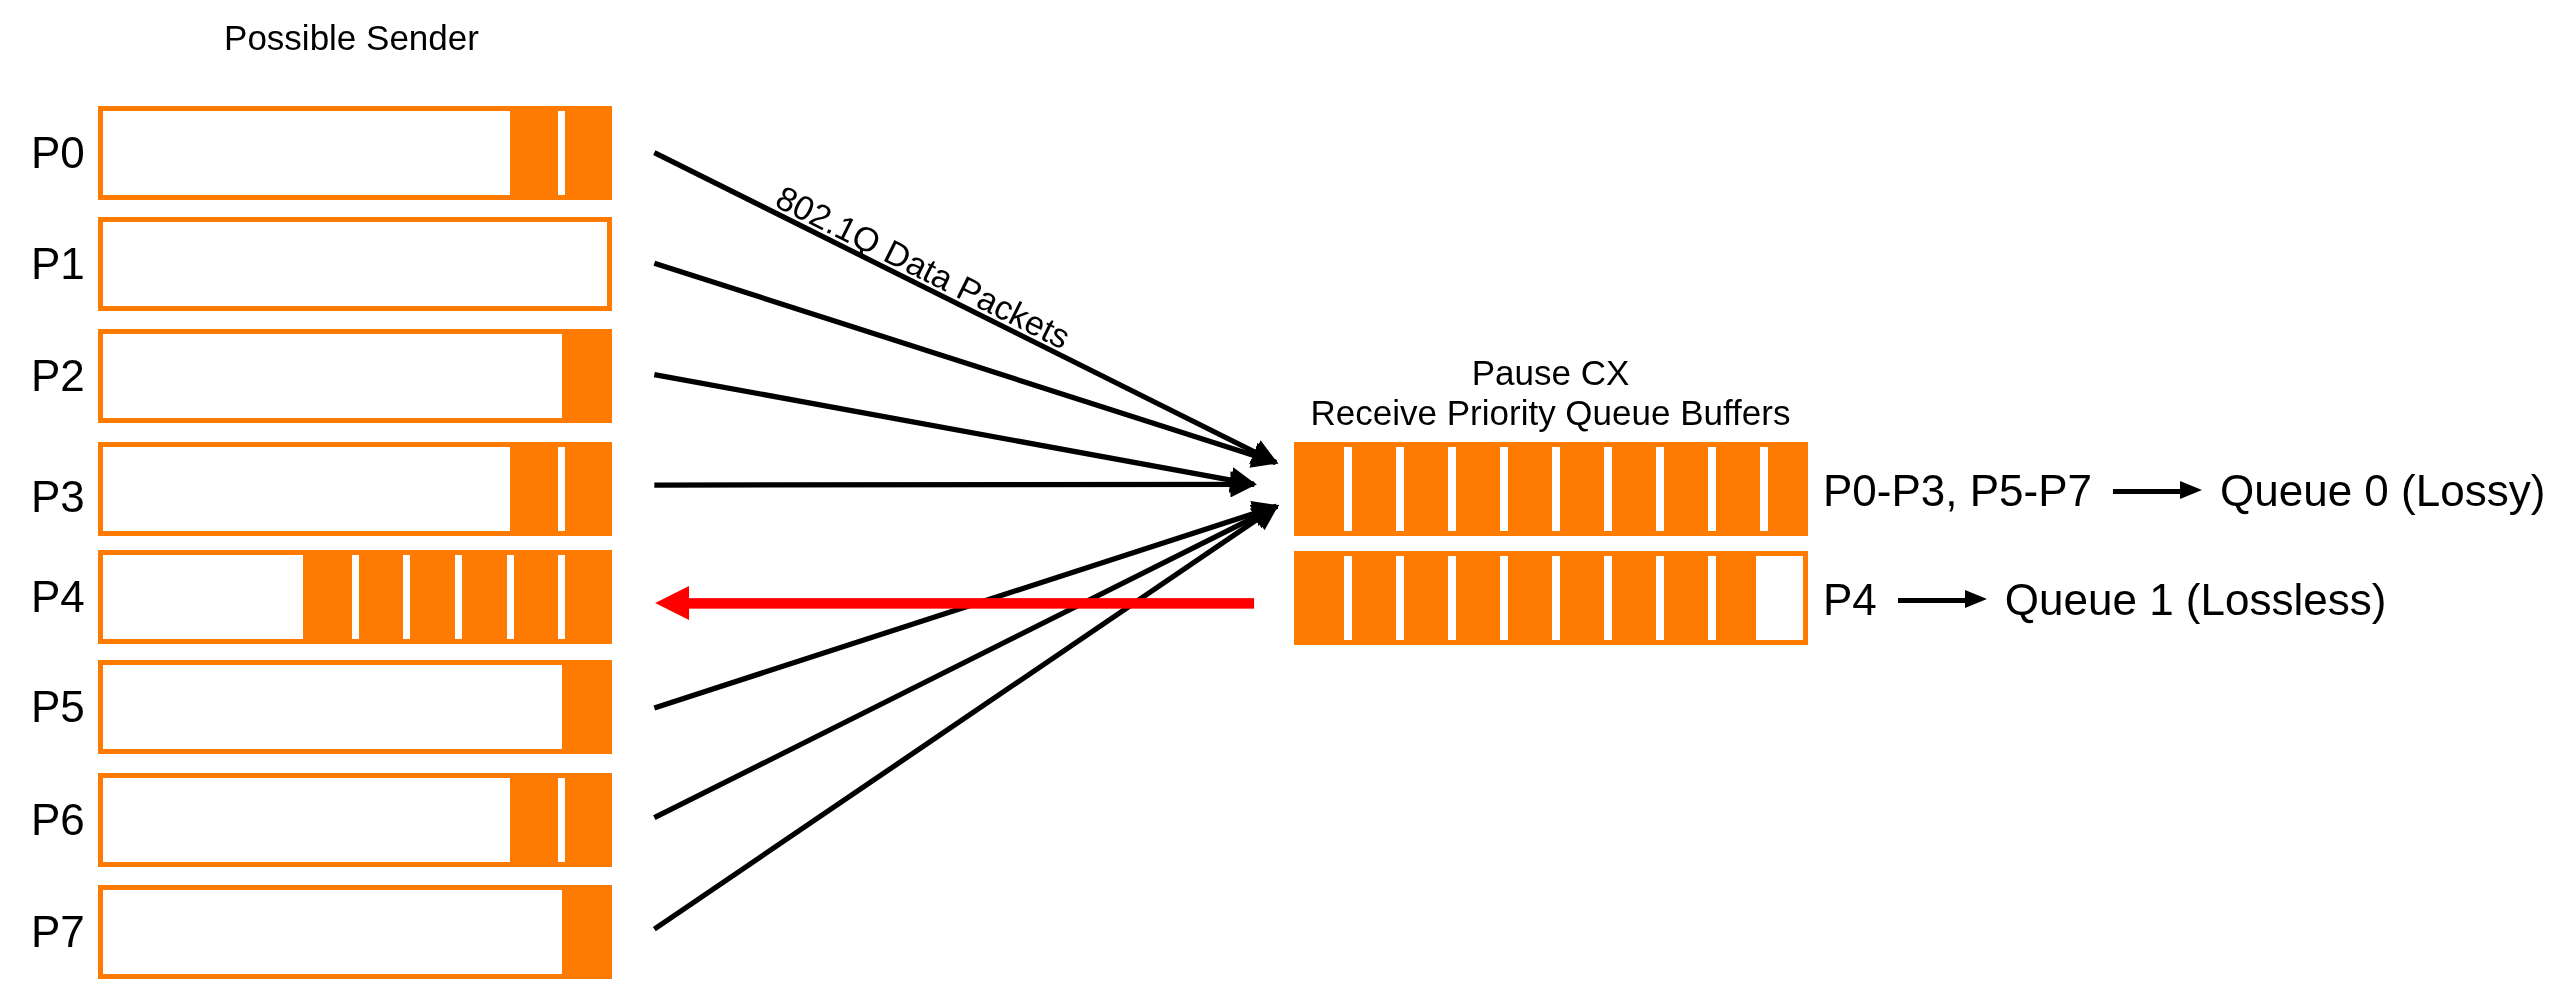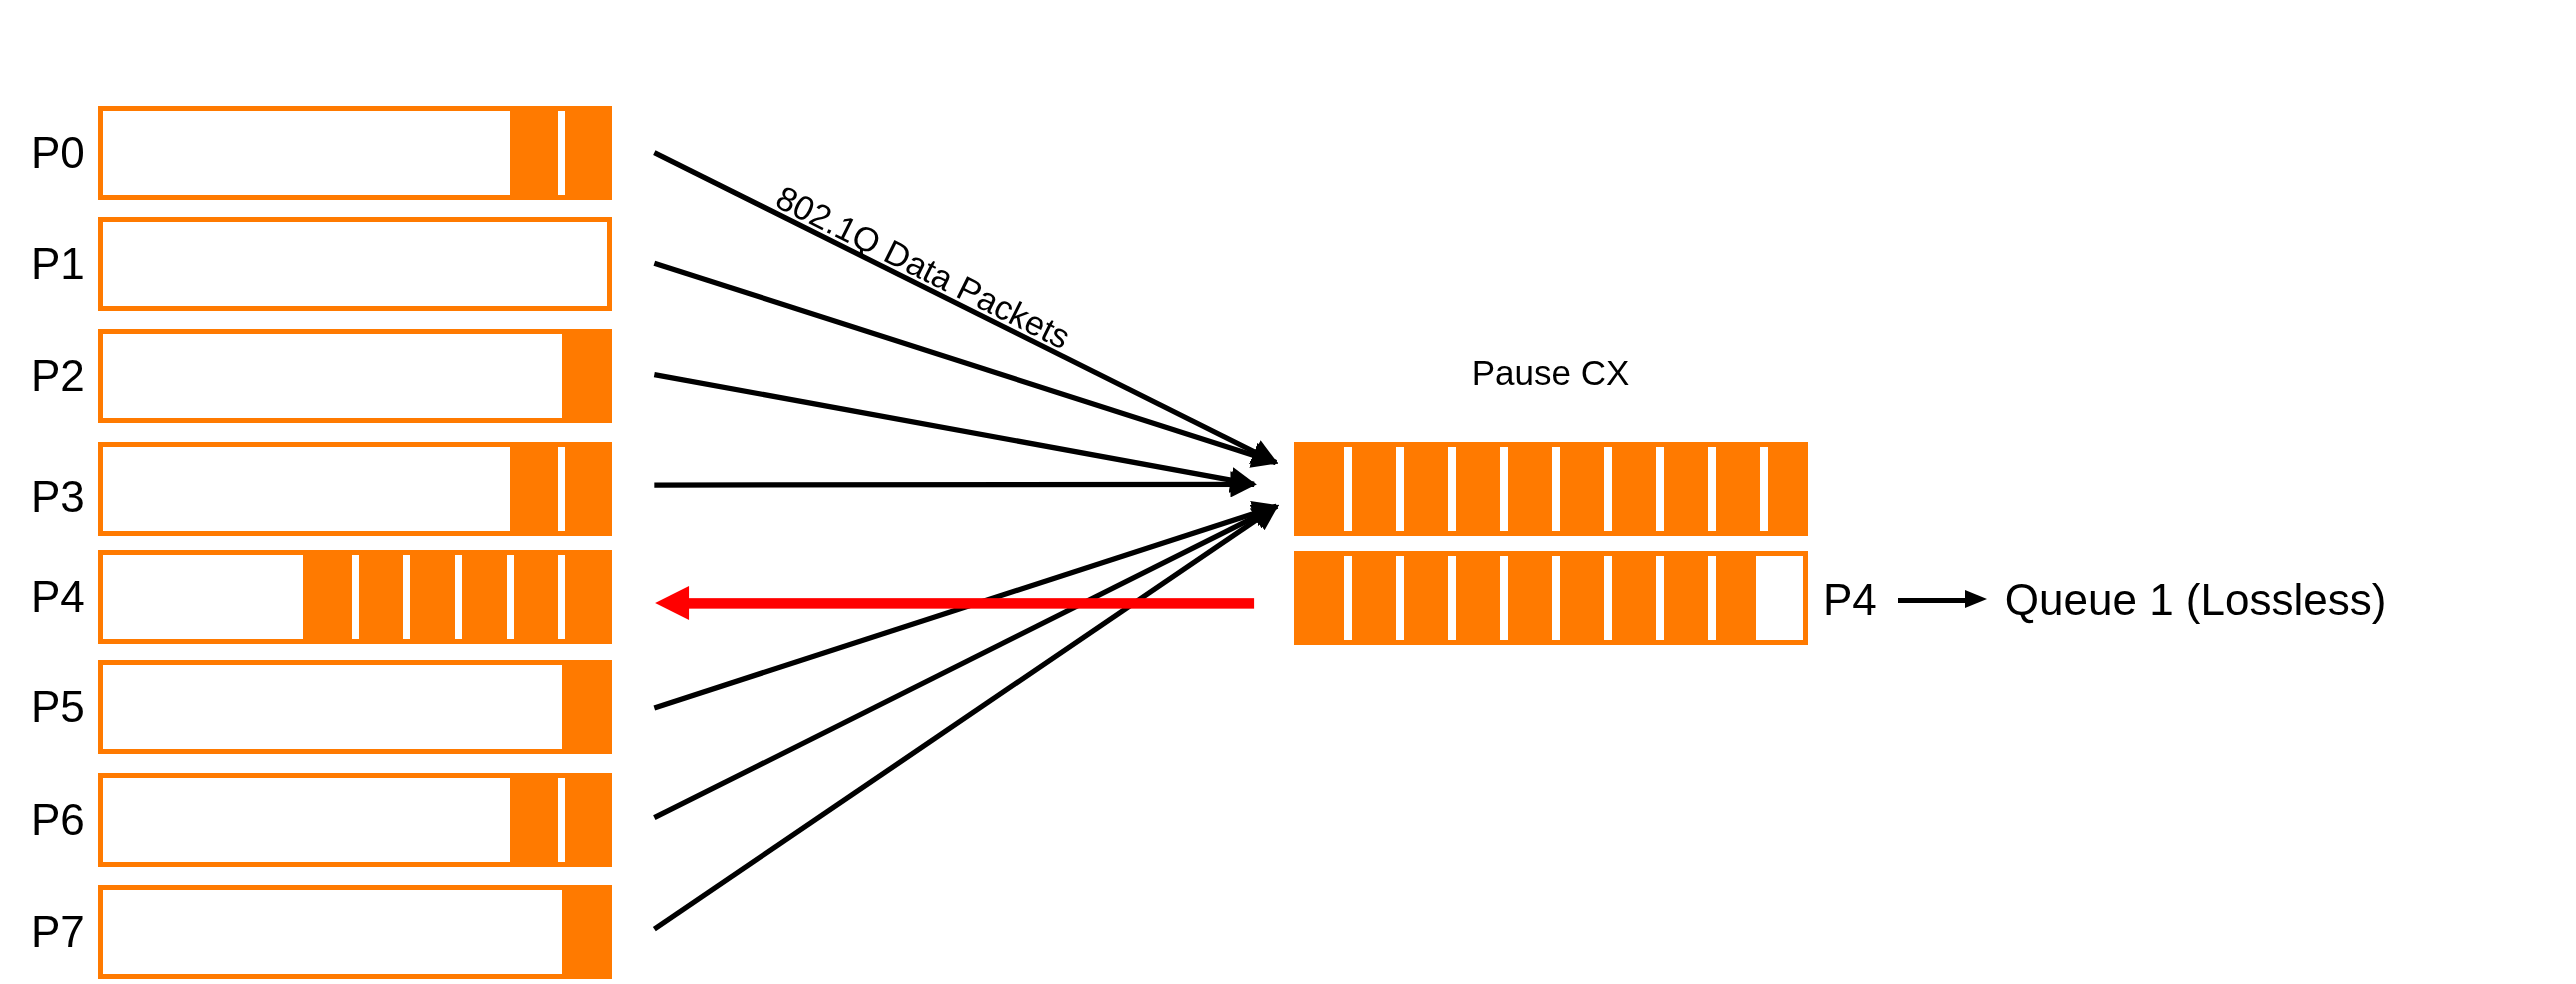--- a/index.html
+++ b/index.html
@@ -131,20 +131,21 @@
         <line x1="810" y1="1013" x2="1581" y2="627" stroke="#000000" stroke-width="6.5" marker-end="url(#blackHead)"></line>
         <line x1="810" y1="1151" x2="1581" y2="627" stroke="#000000" stroke-width="6.5" marker-end="url(#blackHead)"></line>
       </g>
     <g id="pause-link">
         <rect x="850" y="741" width="703" height="13" fill="#ff0000"></rect>
         <polygon points="811,747 853,726 853,768" fill="#ff0000"></polygon>
       </g>
   </svg>
 
   <div id="sender-title" class="title">
+    <div>Possible Sender</div>
   </div>
 
   <div id="sender-queues">
       <div class="prio-label" style="top: 106px;">P0</div>
       <div class="queue" style="top: 106px;">
         <div class="fill" style="width: 97px;"></div>
         <div class="stripe" style="left: 455px;"></div>
       </div>
       <div class="prio-label" style="top: 217px;">P1</div>
       <div class="queue" style="top: 217px;"></div>
@@ -178,20 +179,21 @@
       <div class="prio-label" style="top: 885px;">P7</div>
       <div class="queue" style="top: 885px;">
         <div class="fill" style="width: 45px;"></div>
       </div>
     </div>
 
   <div id="packets-label">802.1Q Data Packets</div>
 
   <div id="receiver-title" class="title">
     <div>Pause CX</div>
+    <div>Receive Priority Queue Buffers</div>
   </div>
 
   <div id="buffer-0" class="buffer" style="top:442px">
       <div class="stripe" style="left: 45px;"></div>
       <div class="stripe" style="left: 97px;"></div>
       <div class="stripe" style="left: 149px;"></div>
       <div class="stripe" style="left: 201px;"></div>
       <div class="stripe" style="left: 253px;"></div>
       <div class="stripe" style="left: 305px;"></div>
       <div class="stripe" style="left: 357px;"></div>
@@ -204,20 +206,28 @@
       <div class="stripe" style="left: 149px;"></div>
       <div class="stripe" style="left: 201px;"></div>
       <div class="stripe" style="left: 253px;"></div>
       <div class="stripe" style="left: 305px;"></div>
       <div class="stripe" style="left: 357px;"></div>
       <div class="stripe" style="left: 409px;"></div>
       <div class="stripe" style="left: 461px;"></div>
       <div class="empty-slot" style="left: 457px; right: 0px;"></div>
     </div>
 
+  <div id="map-lossy" class="map-text">
+    <span>P0-P3, P5-P7</span>
+    <span class="map-arrow" style="width:89px">
+        <span class="shaft" style="width:73px"></span>
+        <span class="head"></span>
+      </span>
+    <span>Queue 0 (Lossy)</span>
+  </div>
 
   <div id="map-lossless" class="map-text">
     <span>P4</span>
     <span class="map-arrow" style="width:89px">
         <span class="shaft" style="width:73px"></span>
         <span class="head"></span>
       </span>
     <span>Queue 1 (Lossless)</span>
   </div>
 </div>

